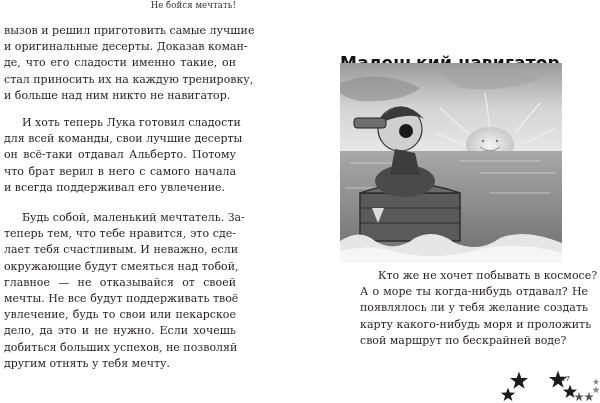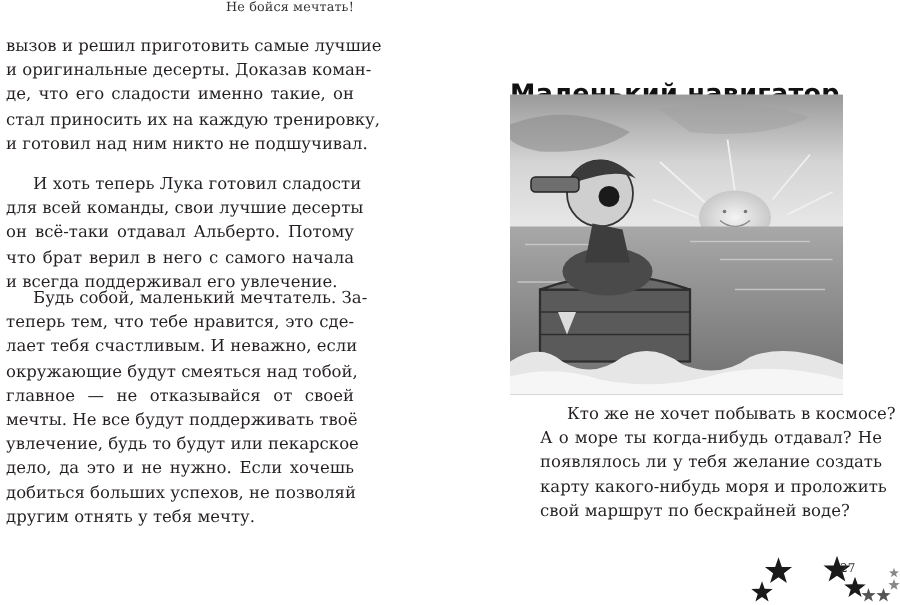--- a/index.html
+++ b/index.html
@@ -7,60 +7,60 @@
   .page{position:absolute;top:0;height:347px;}
   .left{left:0;width:300px;}
   .right{left:300px;width:300px;}
   .running-head{position:absolute;top:0;right:64px;font-size:8.5px;letter-spacing:0.1px;color:#333;}
   .para{position:absolute;left:4px;width:232px;font-size:11px;line-height:16.2px;text-align:justify;margin:0;}
   .para .ln{display:block;text-align:justify;text-align-last:justify;white-space:nowrap;}
   .para .ln.last{text-align-last:left;}
   .para .ln.ind{text-indent:18px;}
   .p1{top:23px;}
   .p2{top:115px;}
-  .p3{top:191px;}
+  .p3{top:210px;}
   .title{position:absolute;top:25px;left:0;width:300px;text-align:center;font-family:"DejaVu Sans",sans-serif;font-weight:bold;font-size:17px;letter-spacing:0.2px;color:#111;margin-top:28px;}
   .illustration{position:absolute;left:40px;top:63px;width:222px;height:200px;overflow:hidden;background:#bdbdbd;}
   .rpara{position:absolute;left:60px;top:268px;width:228px;font-size:11px;line-height:16.2px;margin:0;}
   .rpara .ln{display:block;text-align:justify;text-align-last:justify;white-space:nowrap;}
   .rpara .ln.ind{text-indent:18px;}
   .rpara .ln.last{text-align-last:left;}
   .stars{position:absolute;left:180px;top:360px;width:120px;height:43px;}
   .pagenum{position:absolute;left:248px;top:374px;font-size:8px;color:#333;margin-left:12px;}
 </style>
 </head>
 <body>
 
 <div class="page left">
   <div class="running-head">Не бойся мечтать!</div>
 
   <p class="para p1">
     <span class="ln">вызов и решил приготовить самые лучшие</span>
     <span class="ln">и оригинальные десерты. Доказав коман-</span>
     <span class="ln">де, что его сладости именно такие, он</span>
     <span class="ln">стал приносить их на каждую тренировку,</span>
-    <span class="ln last">и готовил над ним никто не подшучивал.</span>
+    <span class="ln last">и больше над ним никто не навигатор.</span>
   </p>
 
   <p class="para p2">
     <span class="ln ind">И хоть теперь Лука готовил сладости</span>
     <span class="ln">для всей команды, свои лучшие десерты</span>
     <span class="ln">он всё-таки отдавал Альберто. Потому</span>
     <span class="ln">что брат верил в него с самого начала</span>
     <span class="ln last">и всегда поддерживал его увлечение.</span>
   </p>
 
   <p class="para p3">
     <span class="ln ind">Будь собой, маленький мечтатель. За-</span>
     <span class="ln">теперь тем, что тебе нравится, это сде-</span>
     <span class="ln">лает тебя счастливым. И неважно, если</span>
     <span class="ln">окружающие будут смеяться над тобой,</span>
     <span class="ln">главное — не отказывайся от своей</span>
     <span class="ln">мечты. Не все будут поддерживать твоё</span>
-    <span class="ln">увлечение, будь то будут или пекарское</span>
+    <span class="ln">увлечение, будь то свои или пекарское</span>
     <span class="ln">дело, да это и не нужно. Если хочешь</span>
     <span class="ln">добиться больших успехов, не позволяй</span>
     <span class="ln last">другим отнять у тебя мечту.</span>
   </p>
 </div>
 
 <div class="page right">
   <div class="title">Маленький навигатор</div>
 
   <div class="illustration">

